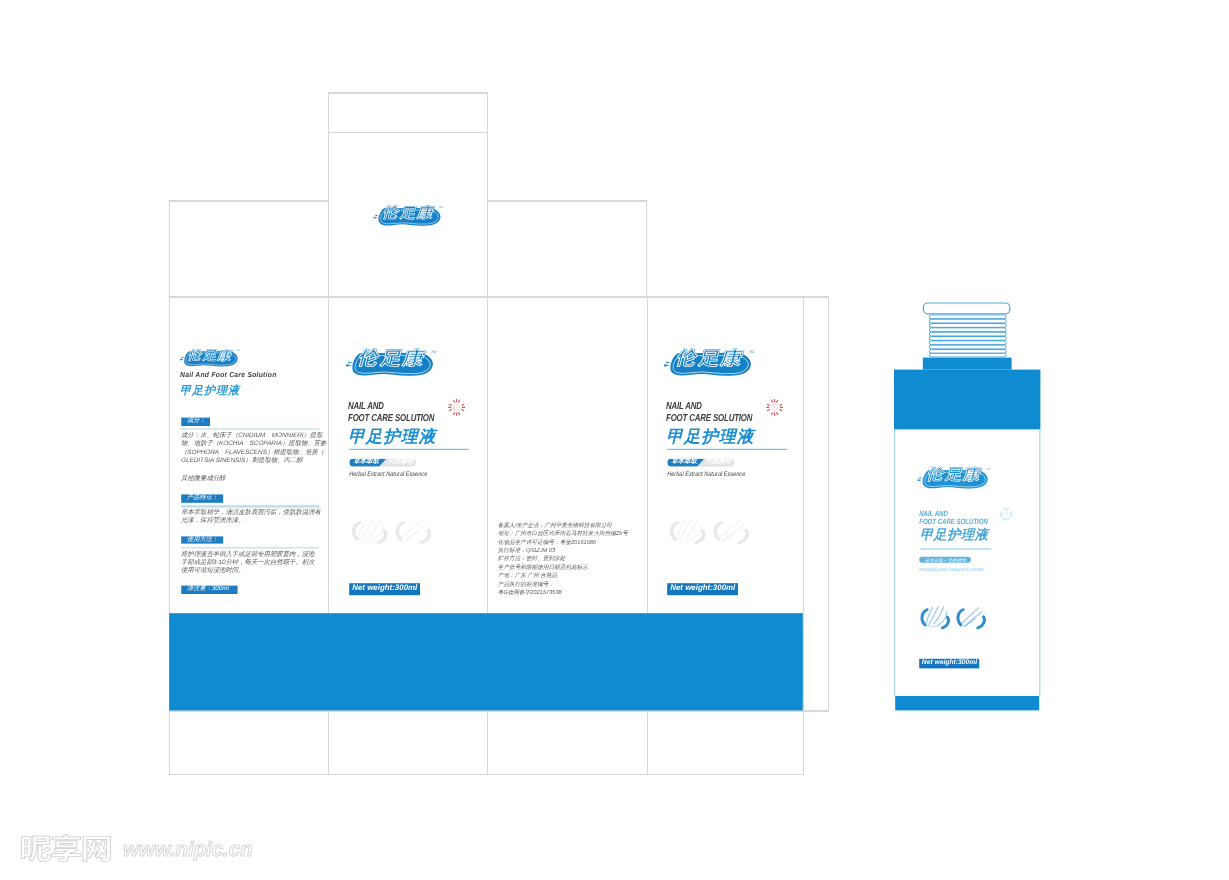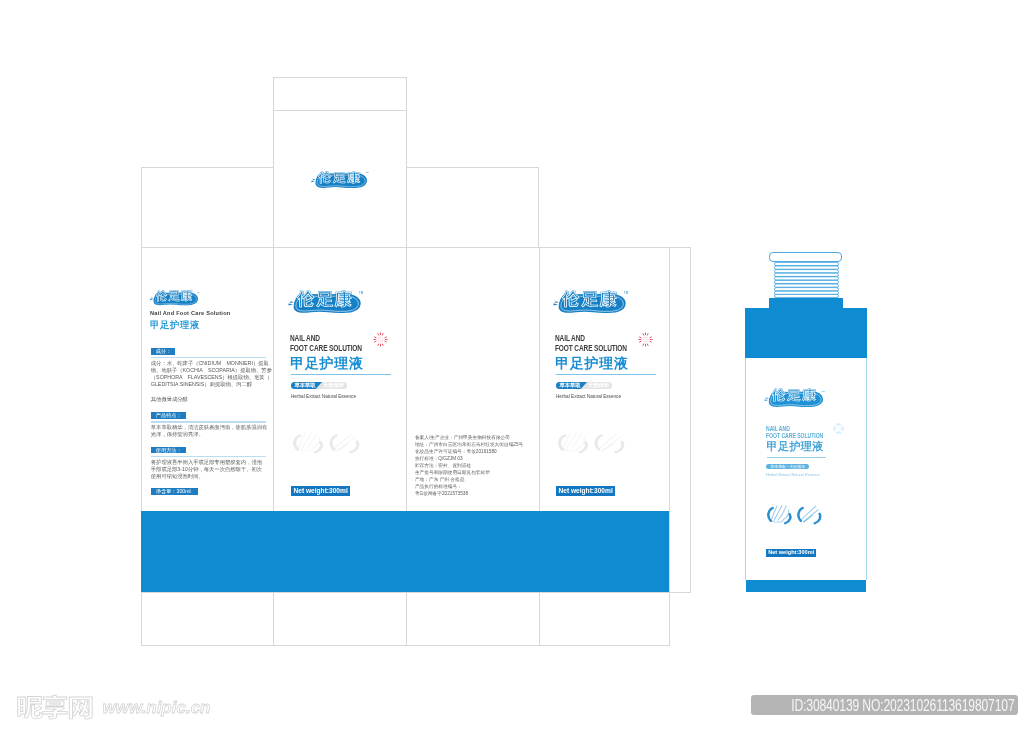--- a/index.html
+++ b/index.html
@@ -2,21 +2,21 @@
 <html><head>
 <meta charset="utf-8">
 <title>Packaging Dieline</title>
 <style>
   html,body{margin:0;padding:0;}
   body{width:1024px;height:733px;background:#ffffff;overflow:hidden;
        font-family:"Liberation Sans","DejaVu Sans",sans-serif;position:relative;}
   #stage{position:absolute;left:0;top:0;width:1024px;height:733px;background:#fff;}
   .abs{position:absolute;}
   .bluefill{position:absolute;background:#0f8cd1;}
-  .panel{position:absolute;overflow:hidden;}
+  .panel{position:absolute;overflow:hidden;font-style:italic;}
   
   .logo{position:absolute;}
   
   .fp-en{position:absolute;font-weight:bold;color:#3d3d3d;line-height:1.12;transform-origin:left top;white-space:nowrap;}
   .fp-cn{position:absolute;color:#1a8ed3;font-weight:bold;white-space:nowrap;line-height:1;}
   .fp-rule{position:absolute;background:#7cc1e8;height:1px;}
   .pill{position:absolute;height:9px;border-radius:5px;overflow:hidden;}
   .pill .blue{position:absolute;left:0;top:0;height:100%;background:#1a7fc4;}
   .pill .grey{position:absolute;top:0;height:100%;background:#e4e4e4;}
   .pill span.t{position:absolute;top:0;line-height:9px;font-size:6px;font-weight:bold;}
@@ -275,17 +275,16 @@
       <use href="#sym-handfoot" x="0" y="0" width="61" height="22"></use>
     </svg>
     <div class="netw" style="left:21.7px;top:298.5px;padding:1.6px 2px;font-size:5.6px;white-space:nowrap;">Net weight:300ml</div>
   </div>
 
   <svg style="position:absolute;left:10px;top:690px;width:220px;height:30px;">
     <text x="6" y="26" font-size="27" font-weight="700" font-family="Noto Sans CJK SC,sans-serif" fill="none" stroke="#d5d5d5" stroke-width="0.9" letter-spacing="-1.4" transform="scale(1,0.88)" transform-origin="0 26">昵享网</text>
     <text x="92.5" y="23" font-size="17" font-weight="700" font-style="italic" font-family="Liberation Sans,sans-serif" fill="none" stroke="#d5d5d5" stroke-width="0.8">www.nipic.cn</text>
   </svg>
 
-  <div style="position:absolute;left:750.5px;top:694.9px;width:267px;height:20.2px;background:#b4b4b4;color:#f5f5f5;font-size:16.5px;line-height:20.2px;text-align:center;border-radius:3px;letter-spacing:-0.2px;white-space:nowrap;overflow:hidden;"><span style="display:inline-block;transform:scaleX(0.735);transform-origin:center;">ID:30840139 NO:20231026113619807107</span></div>
 
   <div class="bluefill" style="left:141px;top:511px;width:528px;height:81px;"></div>
 
 </div>
 
 </body></html>

